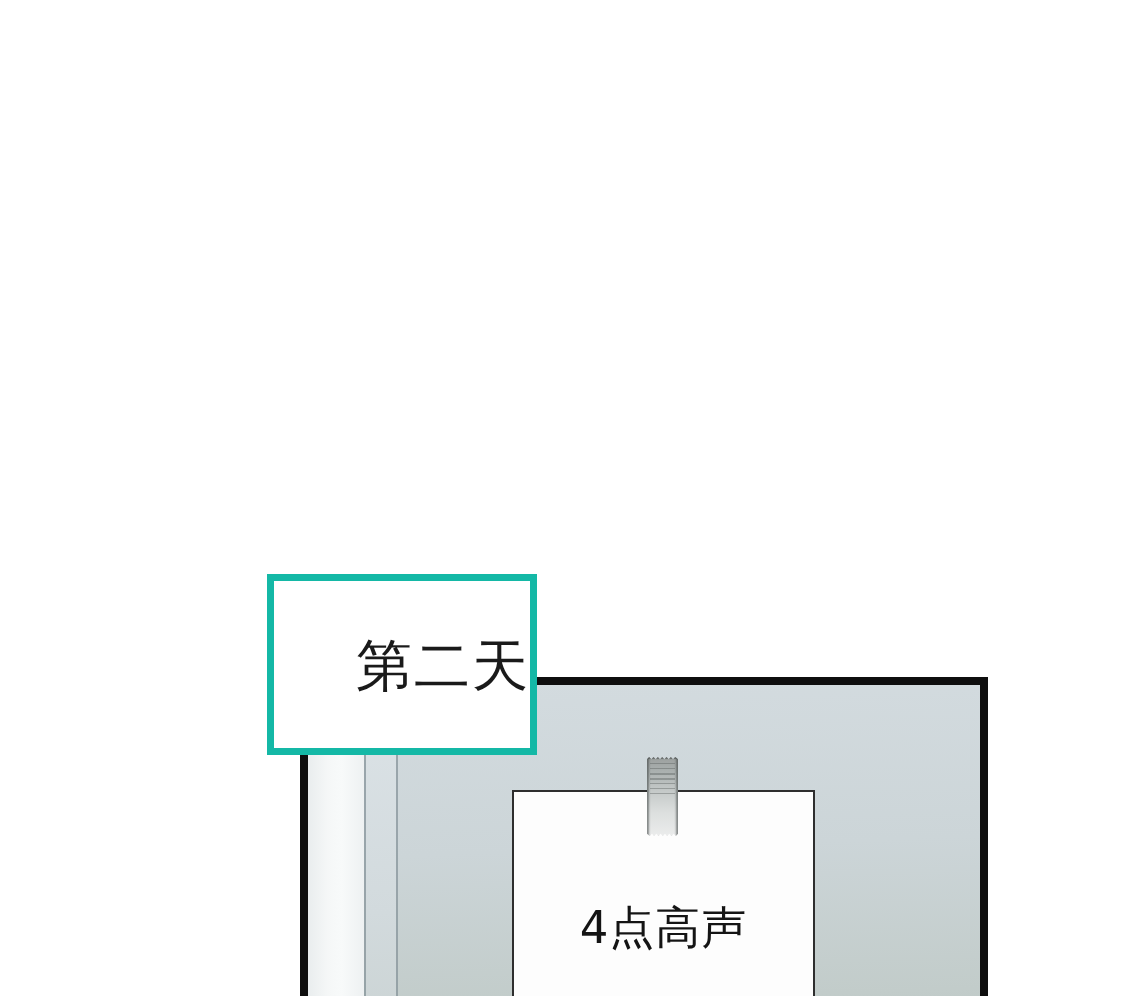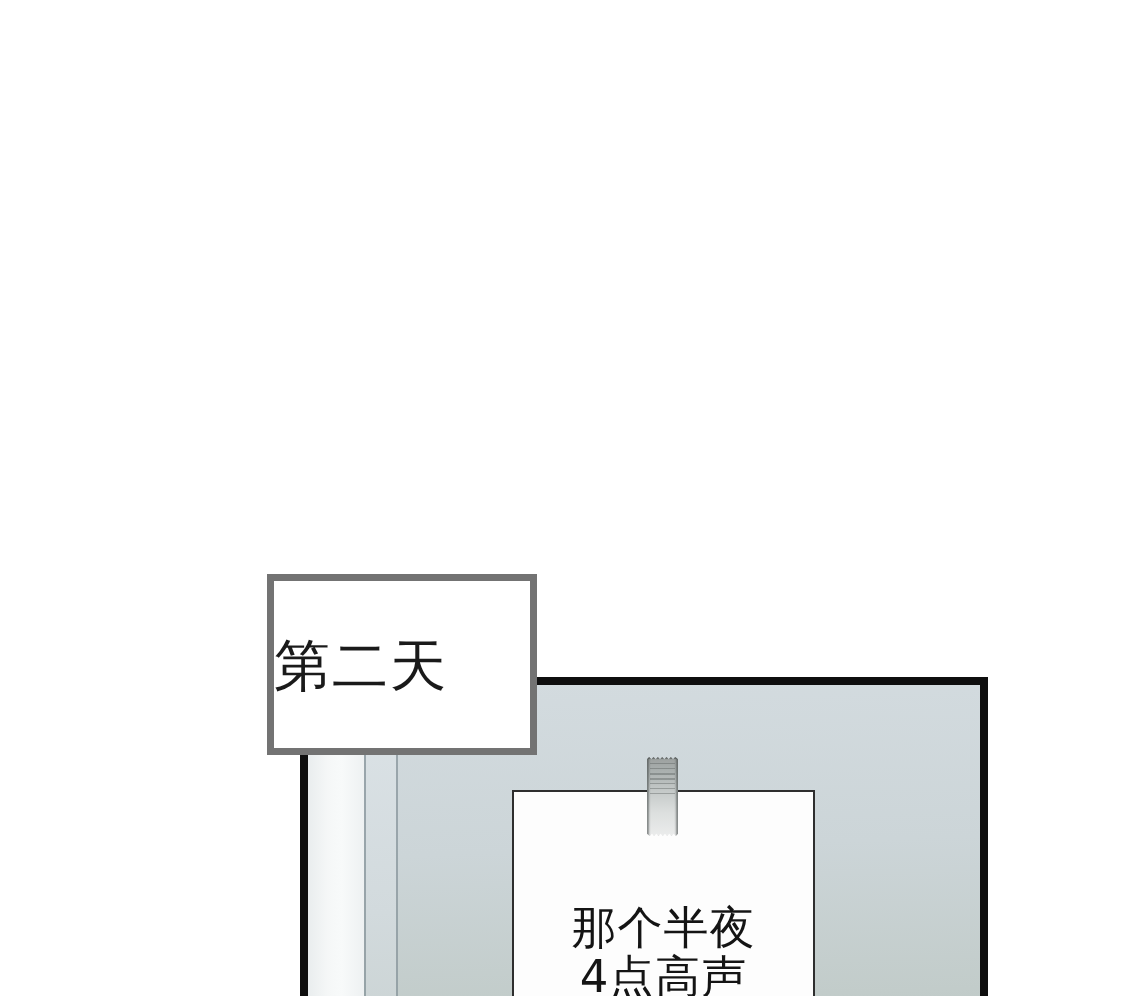--- a/index.html
+++ b/index.html
@@ -110,25 +110,25 @@
   }
 
   
   .caption-box {
     position: absolute;
     left: 267px;
     top: 574px;
     width: 270px;
     height: 181px;
     box-sizing: border-box;
-    border: 7px solid #737373;
+    border: 7px solid #14b8a6;
     background: #ffffff;
     display: flex;
     align-items: center;
-    justify-content: flex-start;
+    justify-content: flex-end;
   }
   .caption-text {
     font-size: 56px;
     color: #1a1a1a;
     letter-spacing: 2px;
     padding-top: 4px;
     white-space: nowrap;
   }
 </style>
 </head>
@@ -138,21 +138,20 @@
 
   <div class="panel">
     <div class="panel-inner">
       <div class="light-strip"></div>
       <div class="mid-stripe"></div>
       <div class="vline vline1"></div>
       <div class="vline vline2"></div>
 
       <div class="note">
         <div class="note-text">
-          <div>那个半夜</div>
           <div>4点高声</div>
         </div>
       </div>
 
       <div class="tape">
         <div class="tape-striations"></div>
       </div>
     </div>
   </div>
 

